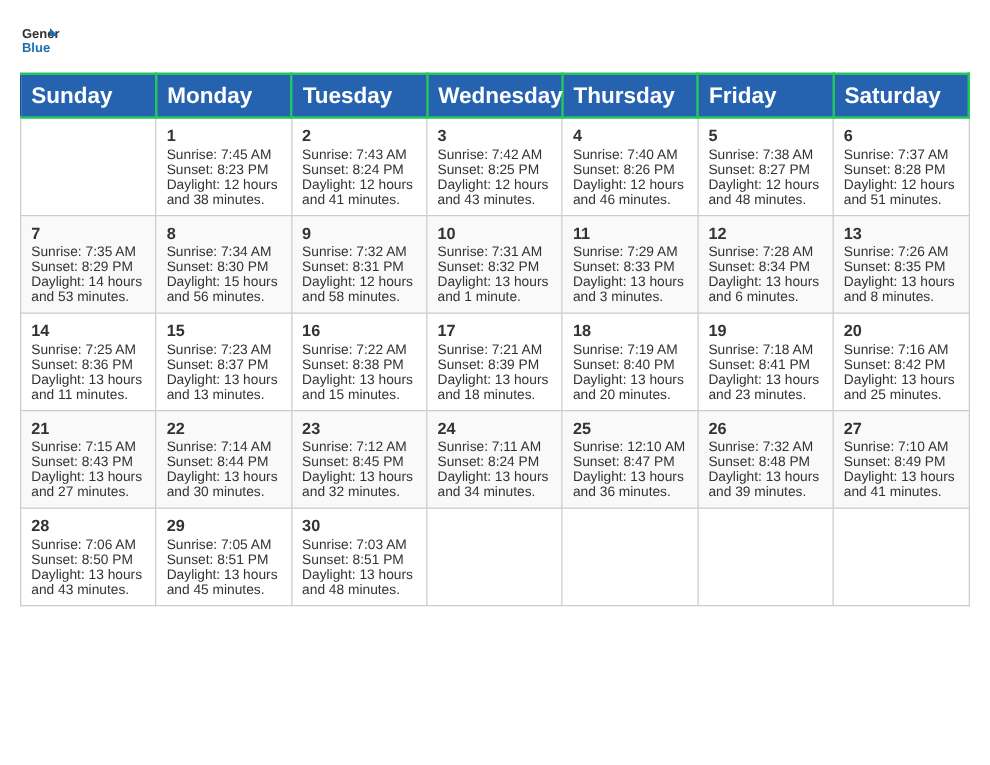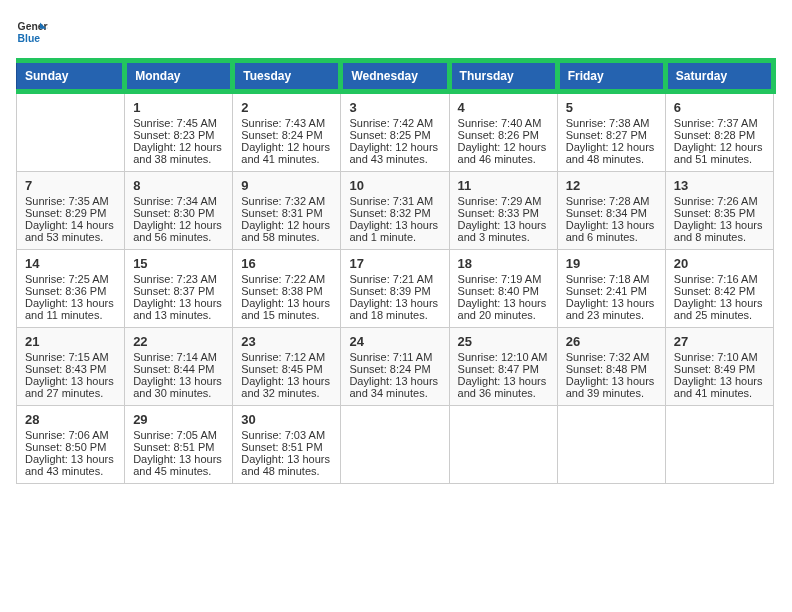--- a/index.html
+++ b/index.html
@@ -40,23 +40,23 @@
     table {
       width: 100%;
       border-collapse: collapse;
       table-layout: fixed;
     }
     th {
       background-color: #2563b0;
       color: #fff;
       text-align: left;
       padding: 6px 8px;
-      font-size: 12px;
+      font-size: 18px;
       font-weight: bold;
-      border: 5px solid #22c55e;
+      border: 2px solid #22c55e;
     }
     td {
       vertical-align: top;
       border: 1px solid #ccc;
       padding: 6px 8px;
       font-size: 11px;
       color: #333;
       min-height: 80px;
     }
     .day-num {
@@ -134,21 +134,21 @@
         <span>Daylight: 12 hours and 51 minutes.</span></td>
       </tr>
       <tr>
         <td><span class="day-num">7</span>
         <span>Sunrise: 7:35 AM</span><br>
         <span>Sunset: 8:29 PM</span><br>
         <span>Daylight: 14 hours and 53 minutes.</span></td>
         <td><span class="day-num">8</span>
         <span>Sunrise: 7:34 AM</span><br>
         <span>Sunset: 8:30 PM</span><br>
-        <span>Daylight: 12 hours and 56 minutes.</span></td>
+        <span>Daylight: 15 hours and 56 minutes.</span></td>
         <td><span class="day-num">9</span>
         <span>Sunrise: 7:32 AM</span><br>
         <span>Sunset: 8:31 PM</span><br>
         <span>Daylight: 12 hours and 58 minutes.</span></td>
         <td><span class="day-num">10</span>
         <span>Sunrise: 7:31 AM</span><br>
         <span>Sunset: 8:32 PM</span><br>
         <span>Daylight: 13 hours and 1 minute.</span></td>
         <td><span class="day-num">11</span>
         <span>Sunrise: 7:29 AM</span><br>
@@ -179,21 +179,21 @@
         <td><span class="day-num">17</span>
         <span>Sunrise: 7:21 AM</span><br>
         <span>Sunset: 8:39 PM</span><br>
         <span>Daylight: 13 hours and 18 minutes.</span></td>
         <td><span class="day-num">18</span>
         <span>Sunrise: 7:19 AM</span><br>
         <span>Sunset: 8:40 PM</span><br>
         <span>Daylight: 13 hours and 20 minutes.</span></td>
         <td><span class="day-num">19</span>
         <span>Sunrise: 7:18 AM</span><br>
-        <span>Sunset: 2:41 PM</span><br>
+        <span>Sunset: 8:41 PM</span><br>
         <span>Daylight: 13 hours and 23 minutes.</span></td>
         <td><span class="day-num">20</span>
         <span>Sunrise: 7:16 AM</span><br>
         <span>Sunset: 8:42 PM</span><br>
         <span>Daylight: 13 hours and 25 minutes.</span></td>
       </tr>
       <tr>
         <td><span class="day-num">21</span>
         <span>Sunrise: 7:15 AM</span><br>
         <span>Sunset: 8:43 PM</span><br>

